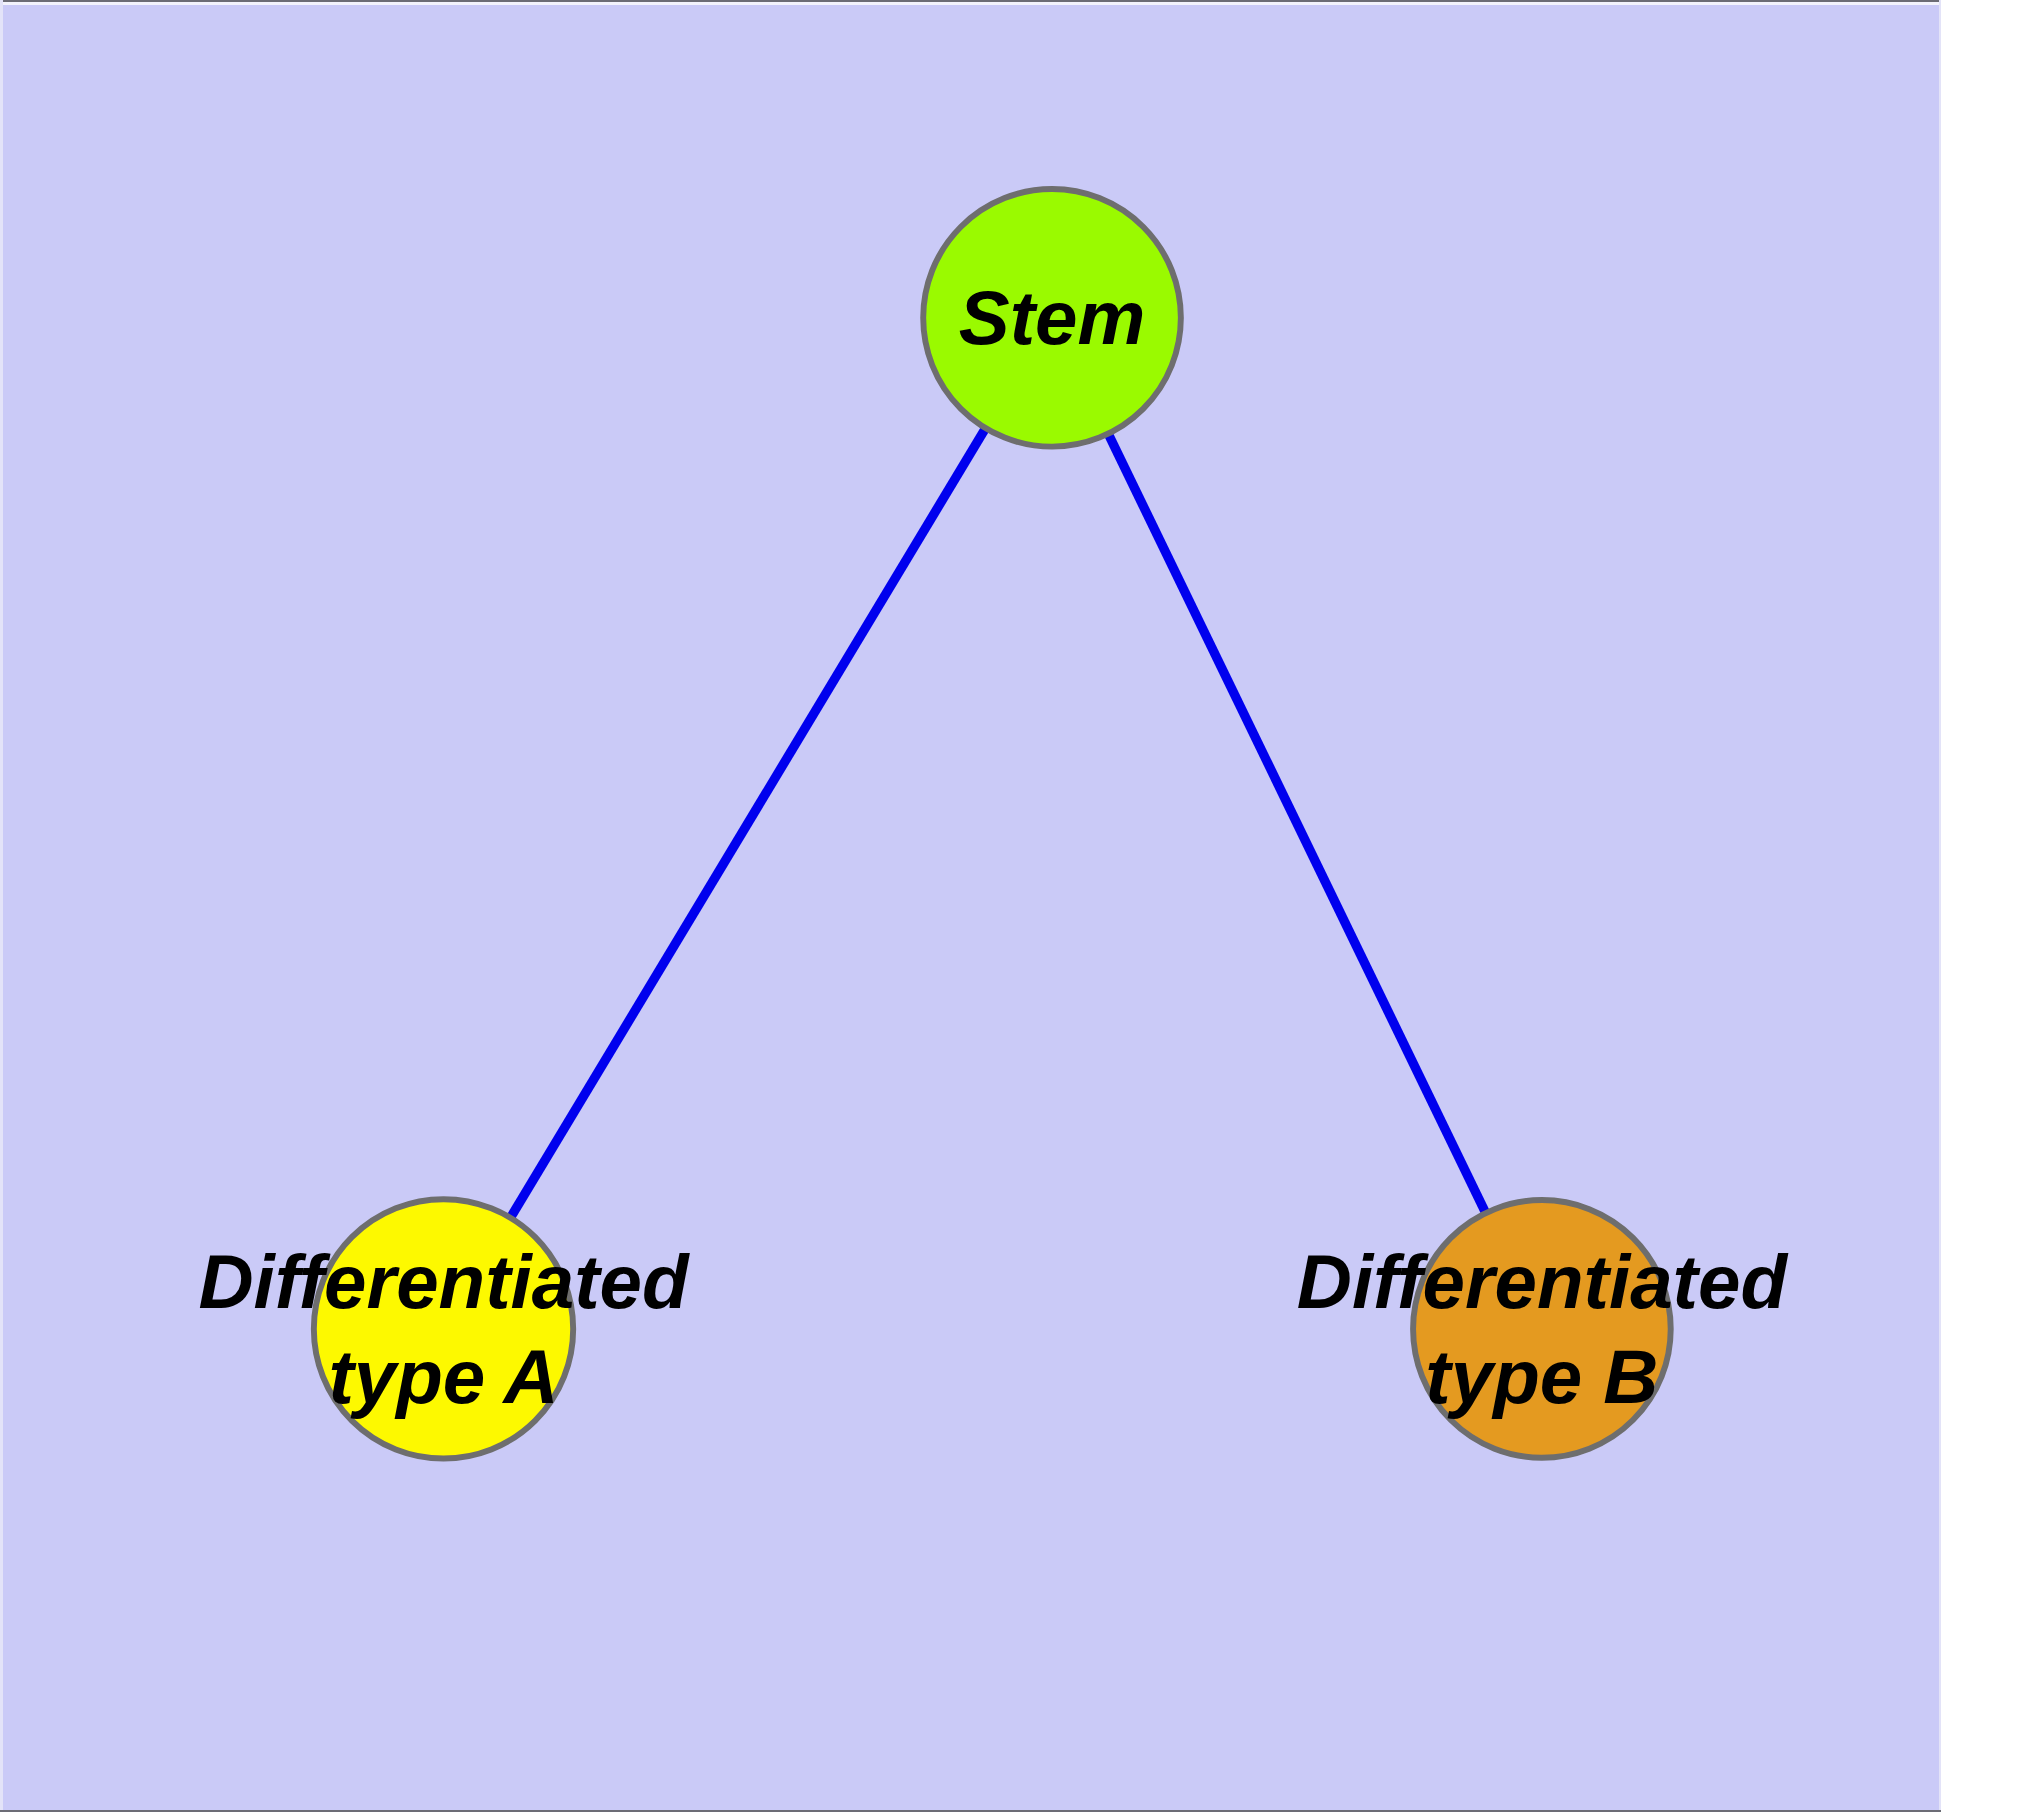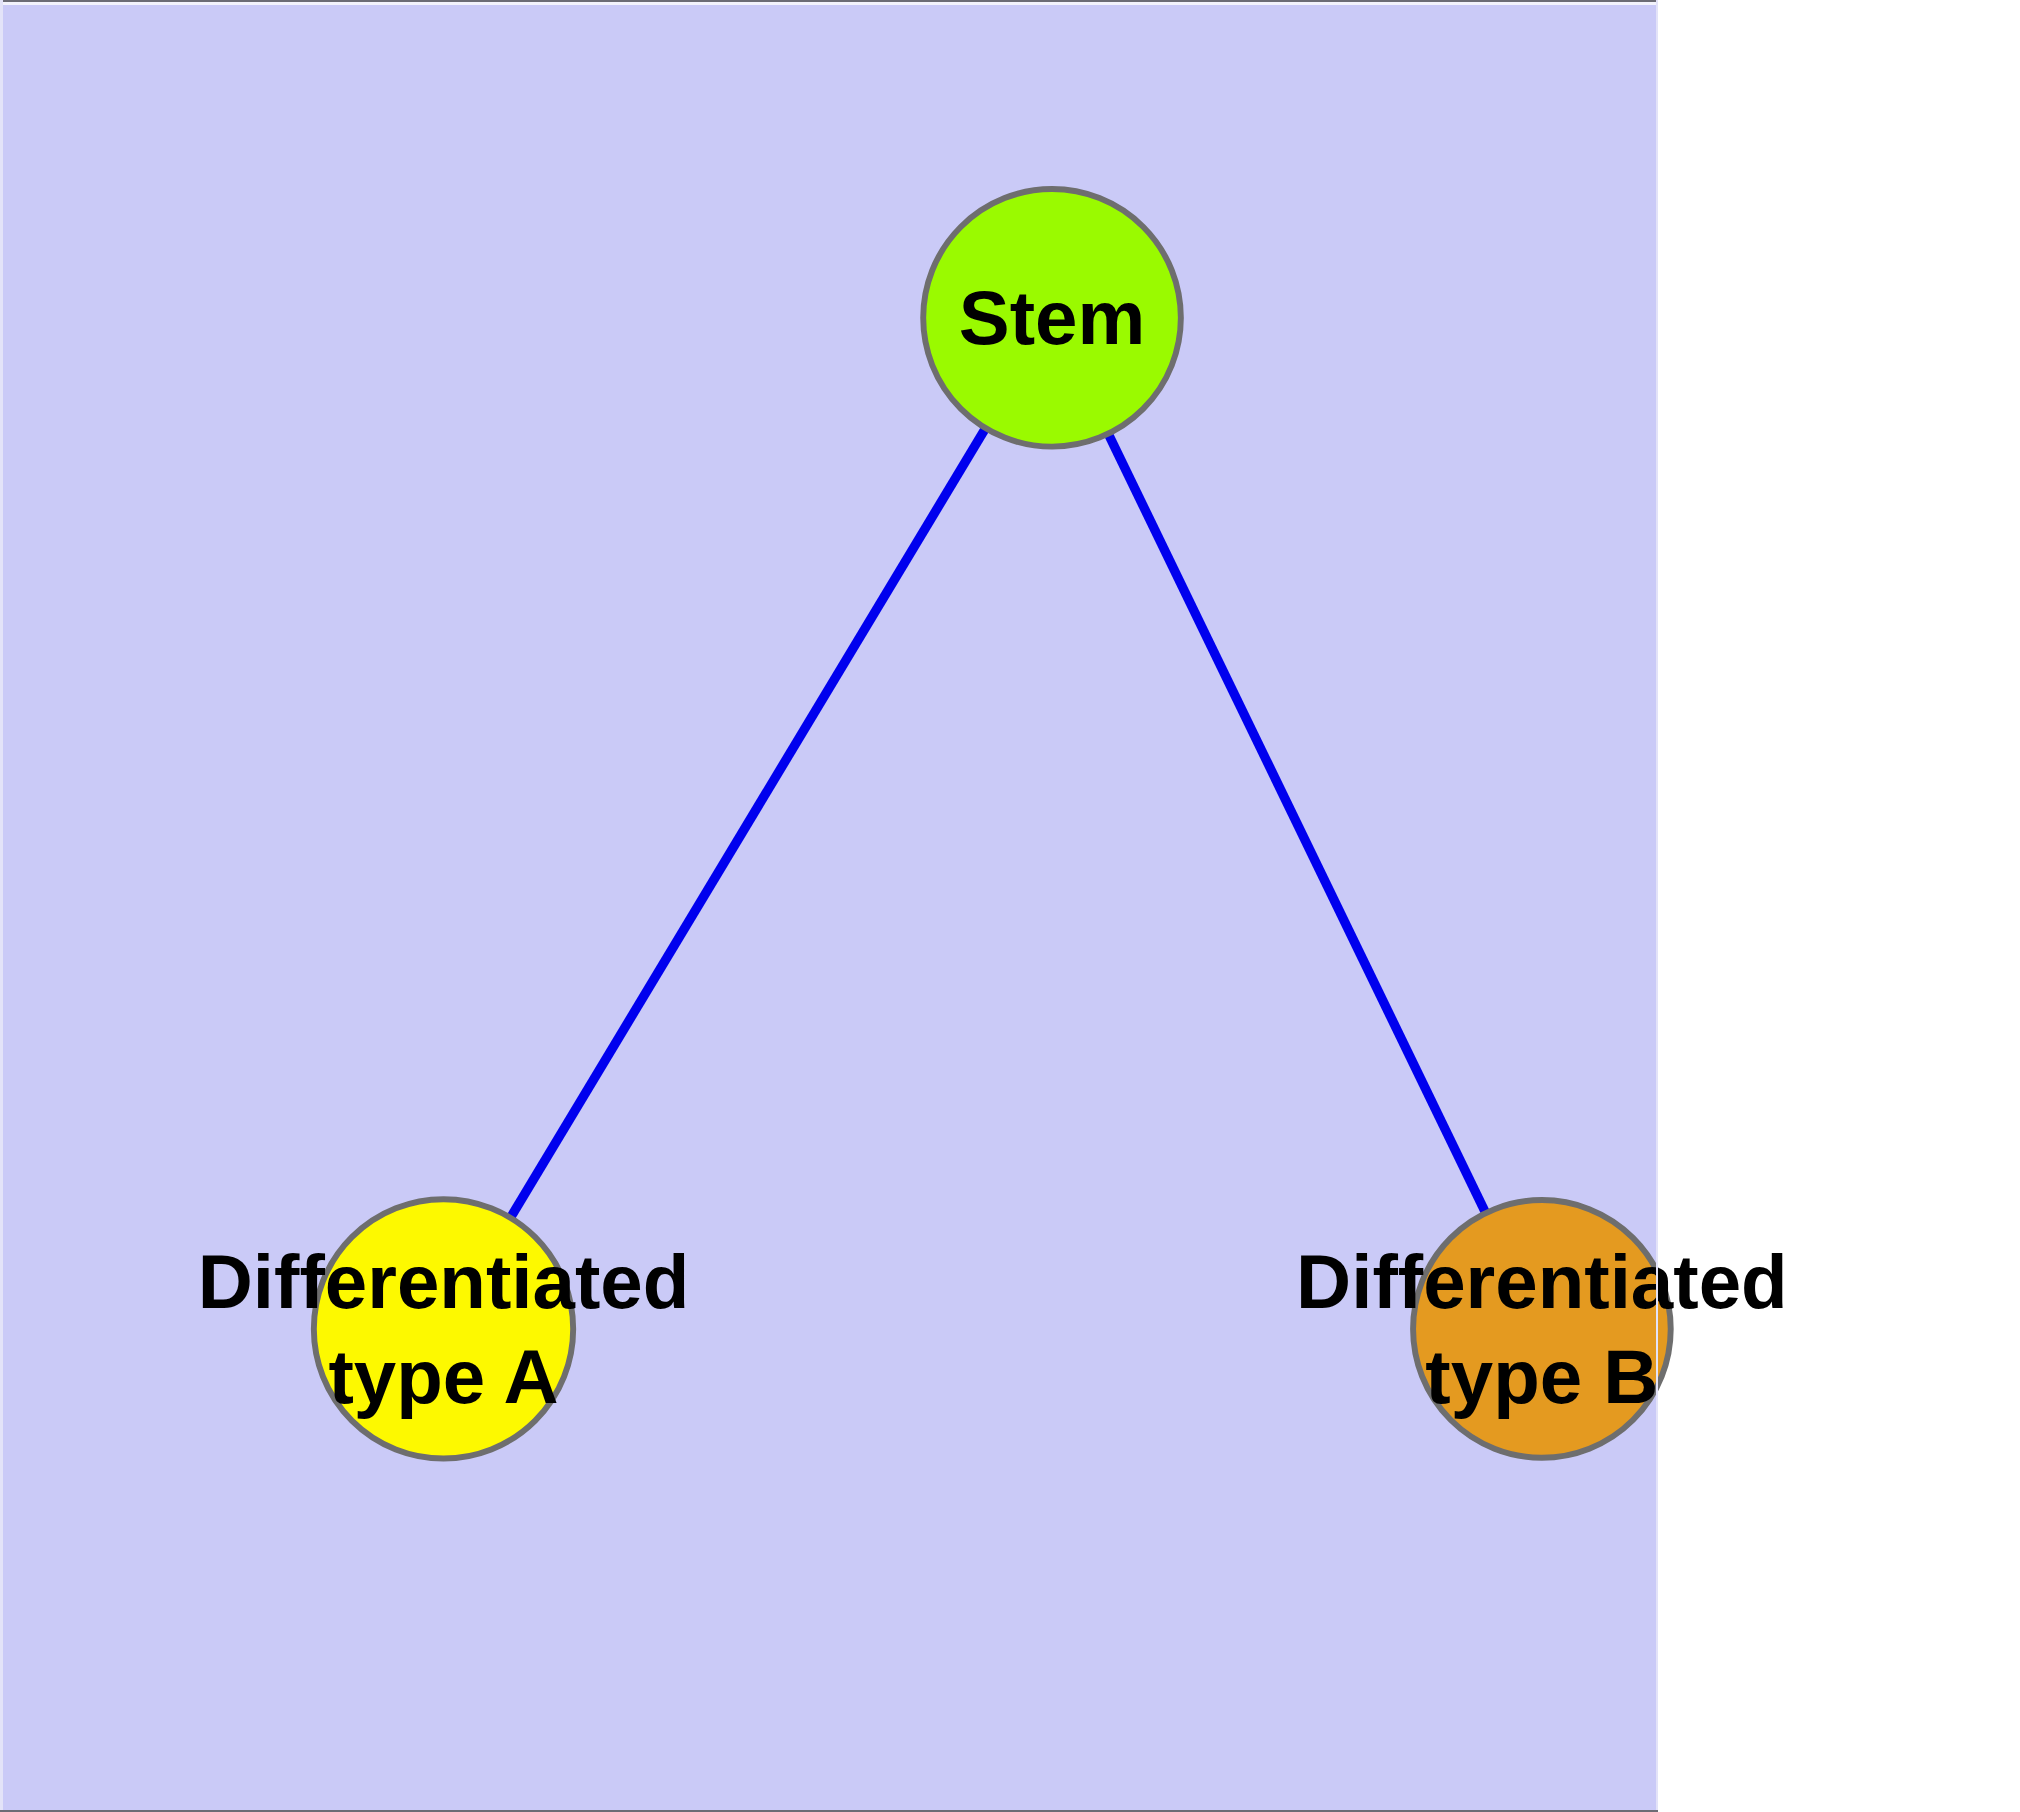--- a/index.html
+++ b/index.html
@@ -5,22 +5,23 @@
   html, body {
     margin: 0;
     padding: 0;
     width: 2021px;
     height: 1812px;
     overflow: hidden;
     font-family: "Liberation Sans", sans-serif;
   }
   .canvas {
     position: relative;
-    width: 1658px;
+    width: 1941px;
     height: 1812px;
+    font-style: italic;
   }
   .canvas svg {
     position: absolute;
     left: 0;
     top: 0;
     display: block;
   }
   .frame-line {
     position: absolute;
     z-index: 5;

